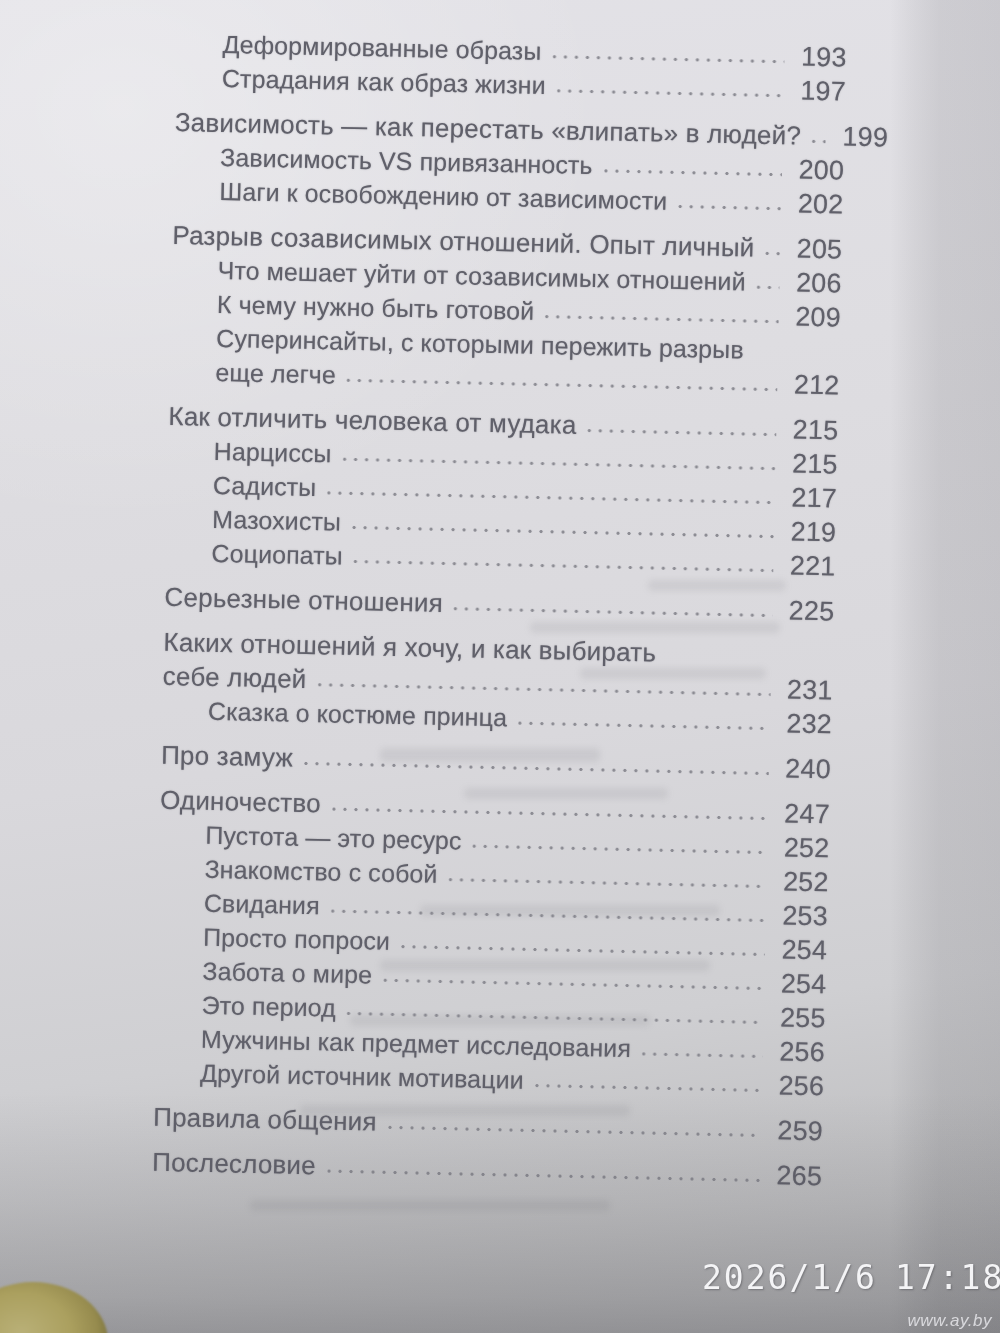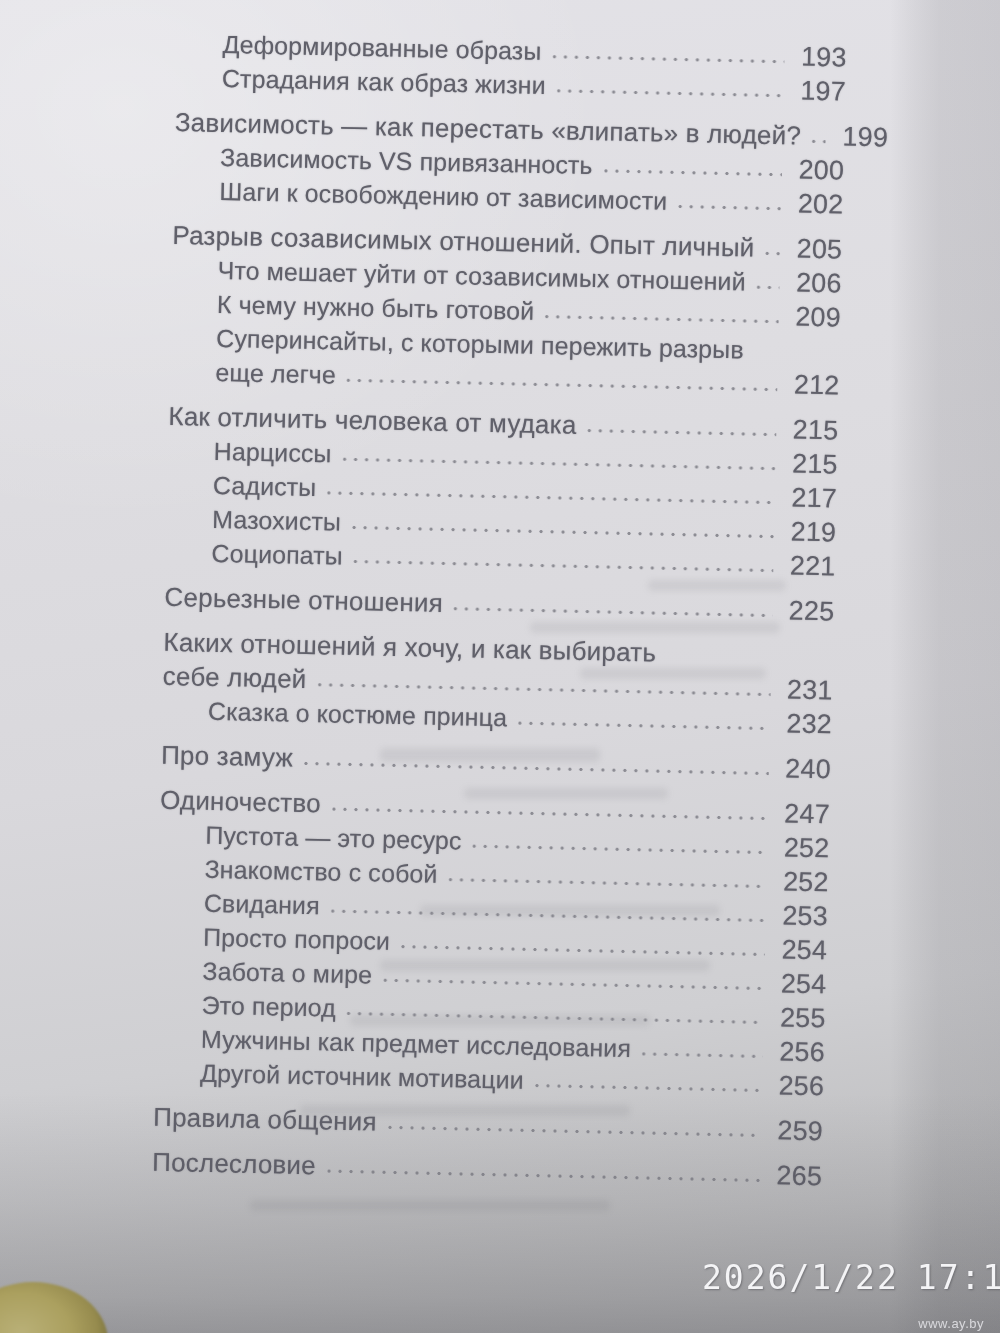--- a/index.html
+++ b/index.html
@@ -120,24 +120,25 @@
     letter-spacing: 2px;
     color: #f4f4f6;
     text-shadow: 1px 1px 2px rgba(90,90,96,0.65);
     white-space: pre;
   }
   .timestamp .sep { display: inline-block; width: 18px; }
 
   
   .watermark {
     position: absolute;
-    right: 16px; bottom: 2px;
-    font-size: 13px;
+    right: 8px; bottom: 2px;
+    font-size: 17px;
     letter-spacing: 0.5px;
     color: rgba(236,236,240,0.8);
+    font-style: italic;
   }
 </style>
 </head>
 <body>
 
 <div class="photo">
 
   <div class="sheen"></div>
   <div class="shade-right"></div>
 
@@ -360,17 +361,17 @@
           <span class="t">Послесловие</span>
           <span class="dots"></span>
           <span class="pg">265</span>
         </div>
       </div>
     </div>
 
   <div class="shade-bottom"></div>
   <div class="corner-object"></div>
 
-  <div class="timestamp"><span>2026/1/22</span><span class="sep"></span><span>17:18</span></div>
+  <div class="timestamp"><span>2026/1/6</span><span class="sep"></span><span>17:18</span></div>
 
   <div class="watermark">www.ay.by</div>
 
 </div>
 
 </body></html>

